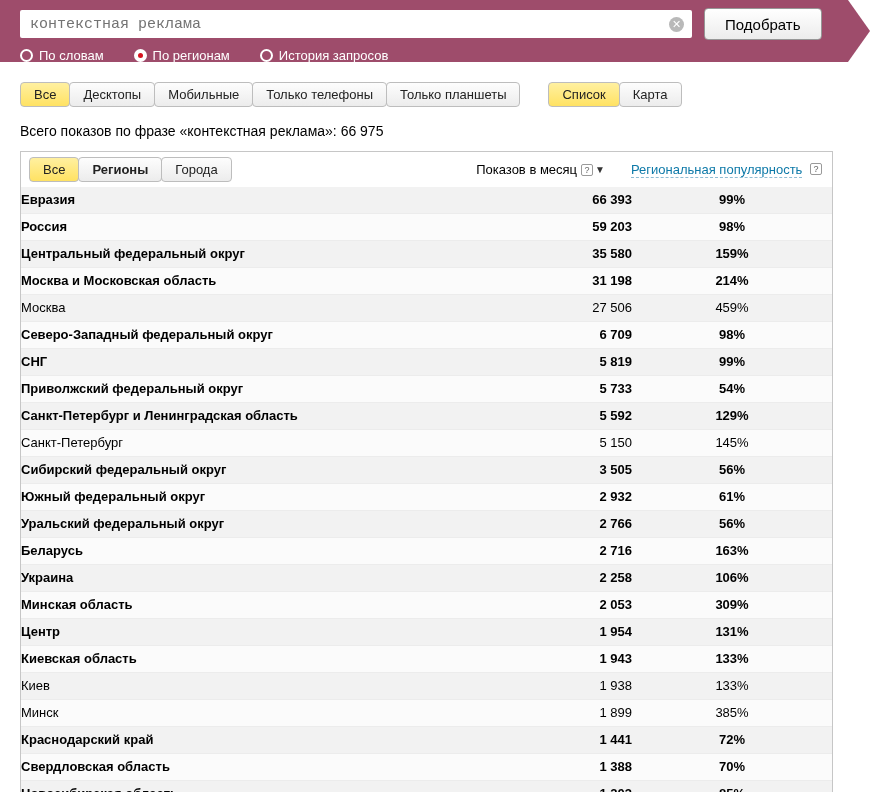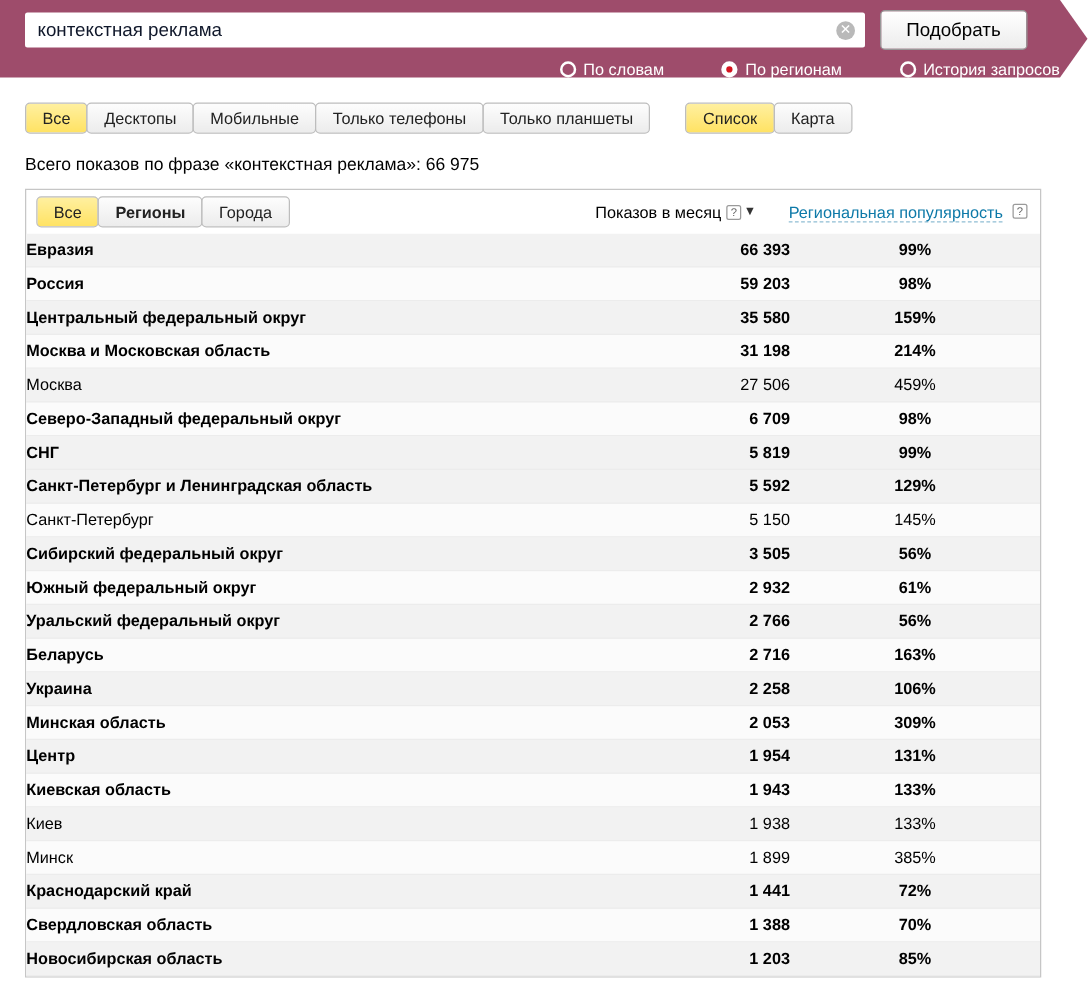--- a/index.html
+++ b/index.html
@@ -8,29 +8,29 @@
 
   
   .topbar { position: relative; width: 848px; height: 62px; background: #9e4c6b; padding: 8px 0 0 20px; }
   .topbar-arrow { position: absolute; left: 848px; top: 0; width: 0; height: 0;
     border-top: 31px solid transparent; border-bottom: 31px solid transparent;
     border-left: 22px solid #9e4c6b; }
   .search-row { display: flex; align-items: center; }
   .search-box { display: flex; align-items: center; width: 672px; height: 28px;
     background: #fff; border-radius: 2px; padding: 0 8px 0 10px; }
   .search-input { flex: 1; border: none; outline: none; font-size: 15px;
-    font-family: Liberation Sans, sans-serif; color: #0f172a; background: transparent; }
+    font-family: Liberation Mono, monospace; color: #737373; background: transparent; }
   .clear-btn { flex: 0 0 auto; width: 15px; height: 15px; border-radius: 50%;
     background: #b9b9b9; color: #fff; font-size: 11px; line-height: 15px;
     text-align: center; cursor: pointer; user-select: none; }
   .submit-btn { margin-left: 12px; height: 32px; padding: 0 20px; font-size: 15px;
     font-family: "Liberation Sans", sans-serif; color: #000;
     background: linear-gradient(#ffffff, #ececec); border: 1px solid #979797;
     border-radius: 4px; cursor: pointer; }
-  .radio-row { display: flex; align-items: center; gap: 46px; margin-top: 8px; justify-content: flex-end; }
+  .radio-row { display: flex; align-items: center; gap: 30px; margin-top: 8px; }
   .mode { display: inline-flex; align-items: center; gap: 6px; color: #fff;
     font-size: 13px; cursor: pointer; }
   .radio { position: relative; width: 13px; height: 13px; border: 2px solid #fff;
     border-radius: 50%; background: transparent; flex: 0 0 auto; }
   .radio.sel { background: #fff; }
   .radio.sel::after { content: ""; position: absolute; left: 2px; top: 2px;
     width: 5px; height: 5px; border-radius: 50%; background: #d6131f; }
 
   
   .tabs-row { display: flex; align-items: flex-start; margin: 20px 0 0 20px; }
@@ -163,20 +163,25 @@
         <tr class="even b">
           <td class="c-region">Северо-Западный федеральный округ</td>
           <td class="c-impr">6 709</td>
           <td class="c-pop">98%</td>
         </tr>
         <tr class="odd b">
           <td class="c-region">СНГ</td>
           <td class="c-impr">5 819</td>
           <td class="c-pop">99%</td>
         </tr>
+        <tr class="even b">
+          <td class="c-region">Приволжский федеральный округ</td>
+          <td class="c-impr">5 733</td>
+          <td class="c-pop">54%</td>
+        </tr>
         <tr class="odd b">
           <td class="c-region">Санкт-Петербург и Ленинградская область</td>
           <td class="c-impr">5 592</td>
           <td class="c-pop">129%</td>
         </tr>
         <tr class="even">
           <td class="c-region">Санкт-Петербург</td>
           <td class="c-impr">5 150</td>
           <td class="c-pop">145%</td>
         </tr>

